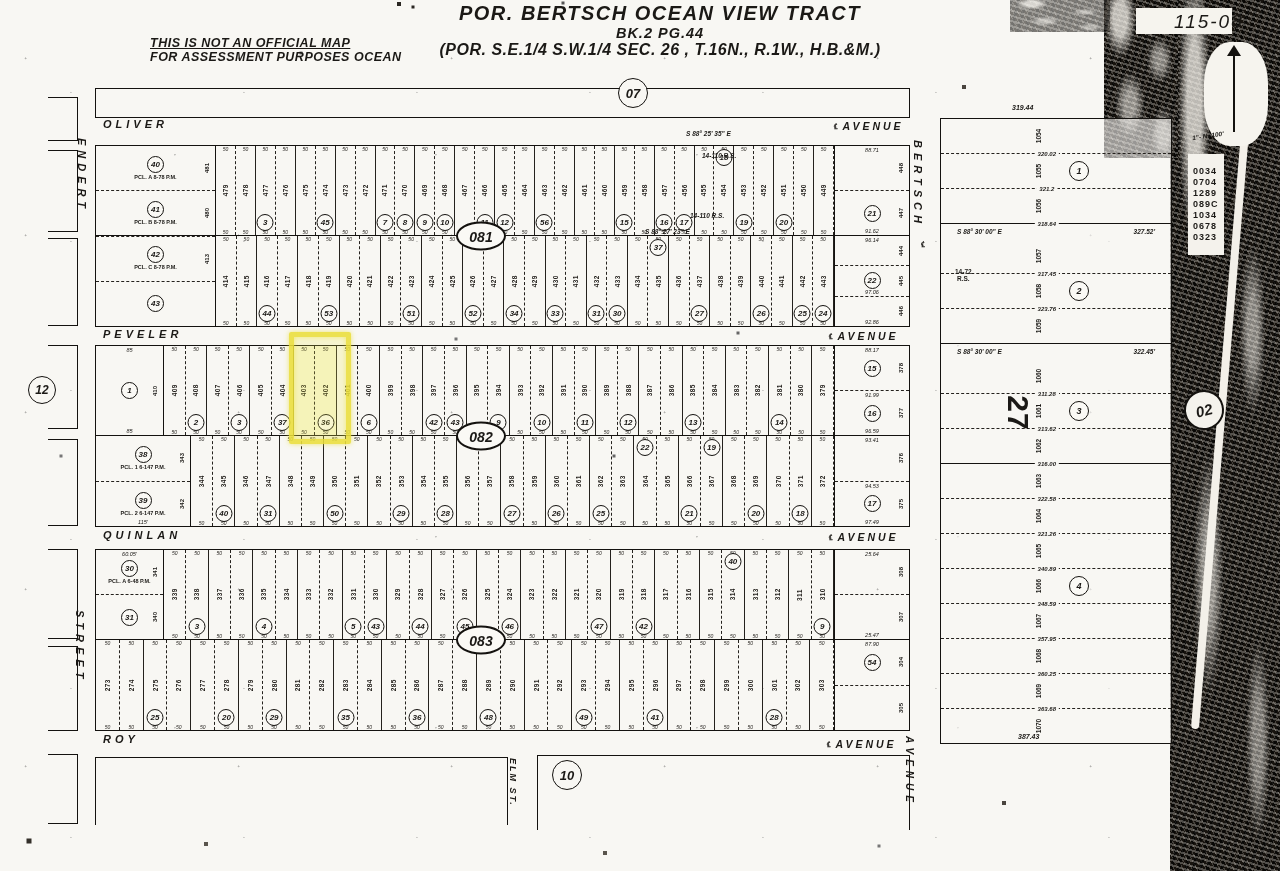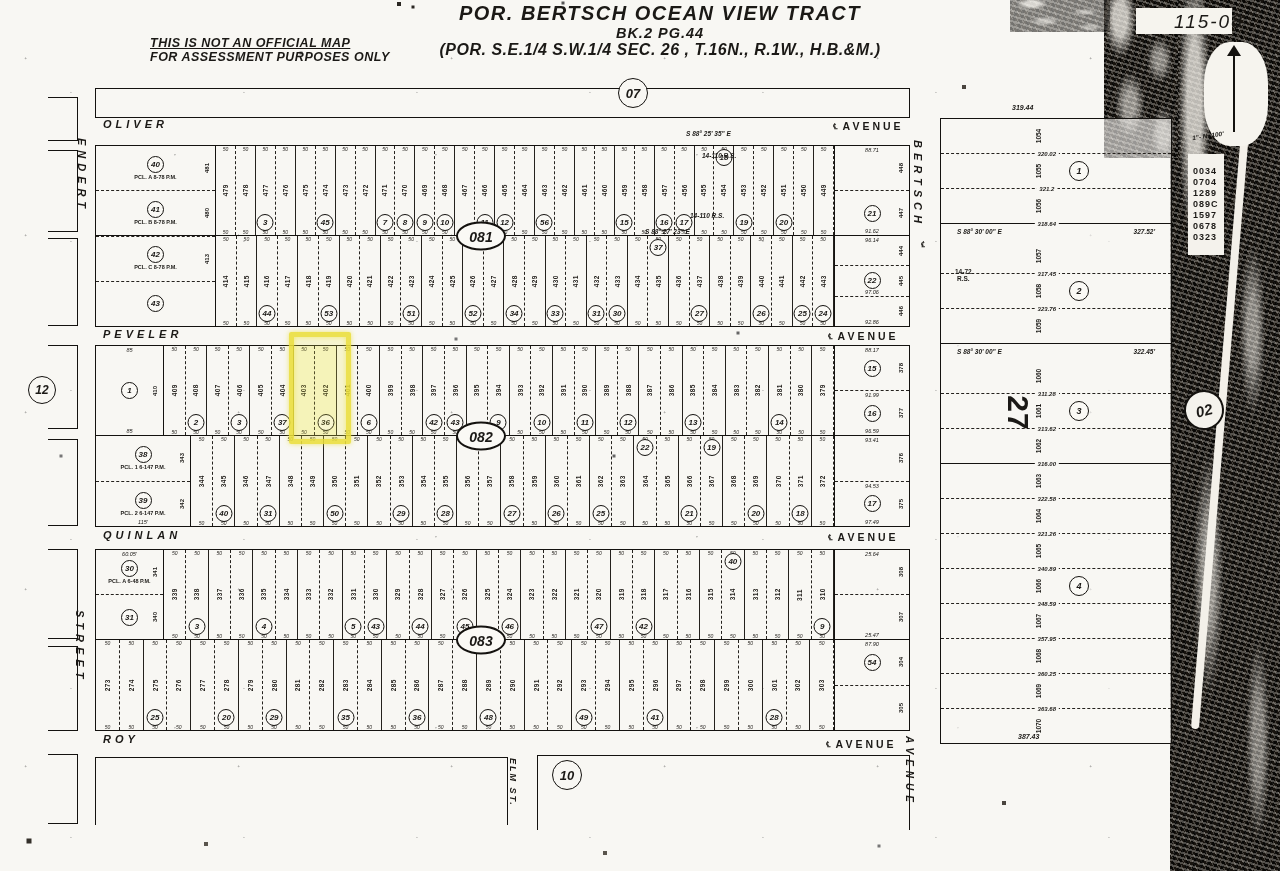--- a/index.html
+++ b/index.html
@@ -19,21 +19,21 @@
               font-style:italic;font-weight:700;}
   .t1{font-size:20px;letter-spacing:1.5px;}
   .t2{font-size:14.5px;letter-spacing:1px;}
   .t3{font-size:16px;letter-spacing:.5px;white-space:nowrap;}
   .patch{position:absolute;background:#f6f4ee;z-index:7;}
   .sheetno{position:absolute;left:1138px;top:10px;z-index:8;font-style:italic;font-size:19px;
            letter-spacing:2px;}
   
   .stname{position:absolute;z-index:12;font-style:italic;font-weight:700;letter-spacing:4px;
           font-size:11px;white-space:nowrap;}
-  .stsuffix{position:absolute;z-index:12;font-weight:700;letter-spacing:3px;
+  .stsuffix{position:absolute;z-index:12;font-style:italic;font-weight:700;letter-spacing:3px;
             font-size:10.5px;white-space:nowrap;}
   .cl{font-size:8px;letter-spacing:0;margin-right:5px;vertical-align:1px;}
   .vname{position:absolute;z-index:12;writing-mode:vertical-rl;font-style:italic;font-weight:700;
          letter-spacing:5px;font-size:11px;white-space:nowrap;}
   .note{position:absolute;z-index:14;font-style:italic;font-size:6.5px;font-weight:700;white-space:nowrap;}
   
   .bigcirc{position:absolute;z-index:14;width:28px;height:28px;border:1.8px solid #14120f;
            border-radius:50%;background:#f8f7f3;font-size:13px;font-style:italic;font-weight:700;
            display:flex;align-items:center;justify-content:center;}
   .oval{position:absolute;z-index:14;left:360px;top:50%;transform:translateY(-50%);width:46px;height:25px;
@@ -140,21 +140,21 @@
 </style>
 </head>
 <body>
 
 <div class="sheet">
   <div class="speck"></div>
   <div class="dots"></div>
 
   <div class="disclaimer">
     <div class="d1">THIS IS NOT AN OFFICIAL MAP</div>
-    <div class="d2">FOR ASSESSMENT PURPOSES ONLY</div>
+    <div class="d2">FOR ASSESSMENT PURPOSES OCEAN</div>
   </div>
   <div class="titleblock">
     <div class="t1">POR. BERTSCH OCEAN VIEW TRACT</div>
     <div class="t2">BK.2 PG.44</div>
     <div class="t3">(POR.  S.E.1/4  S.W.1/4  SEC. 26 ,  T.16N.,  R.1W.,  H.B.&amp;M.)</div>
   </div>
 
   <div class="b07rect"></div>
   <div class="bigcirc" style="left:618px;top:78px;">07</div>
   <div class="stname" style="left:103px;top:118px;">OLIVER</div>
@@ -1433,18 +1433,18 @@
   <div class="sheetno" style="left: 1174px; top: 11px; position: absolute;">115-08</div>
   <div class="patch npatch" style="left:1204px;top:42px;width:64px;height:104px;"></div>
   <div class="narrow-line"></div>
   <div class="narrow-head"></div>
   <div class="nscale">1"- N -100'</div>
   <div class="marginnums">
       <span>0034</span>
       <span>0704</span>
       <span>1289</span>
       <span>089C</span>
-      <span>1597</span>
+      <span>1034</span>
       <span>0678</span>
       <span>0323</span>
     </div>
   <div class="c02">02</div>
 </div>
 
 </body></html>

